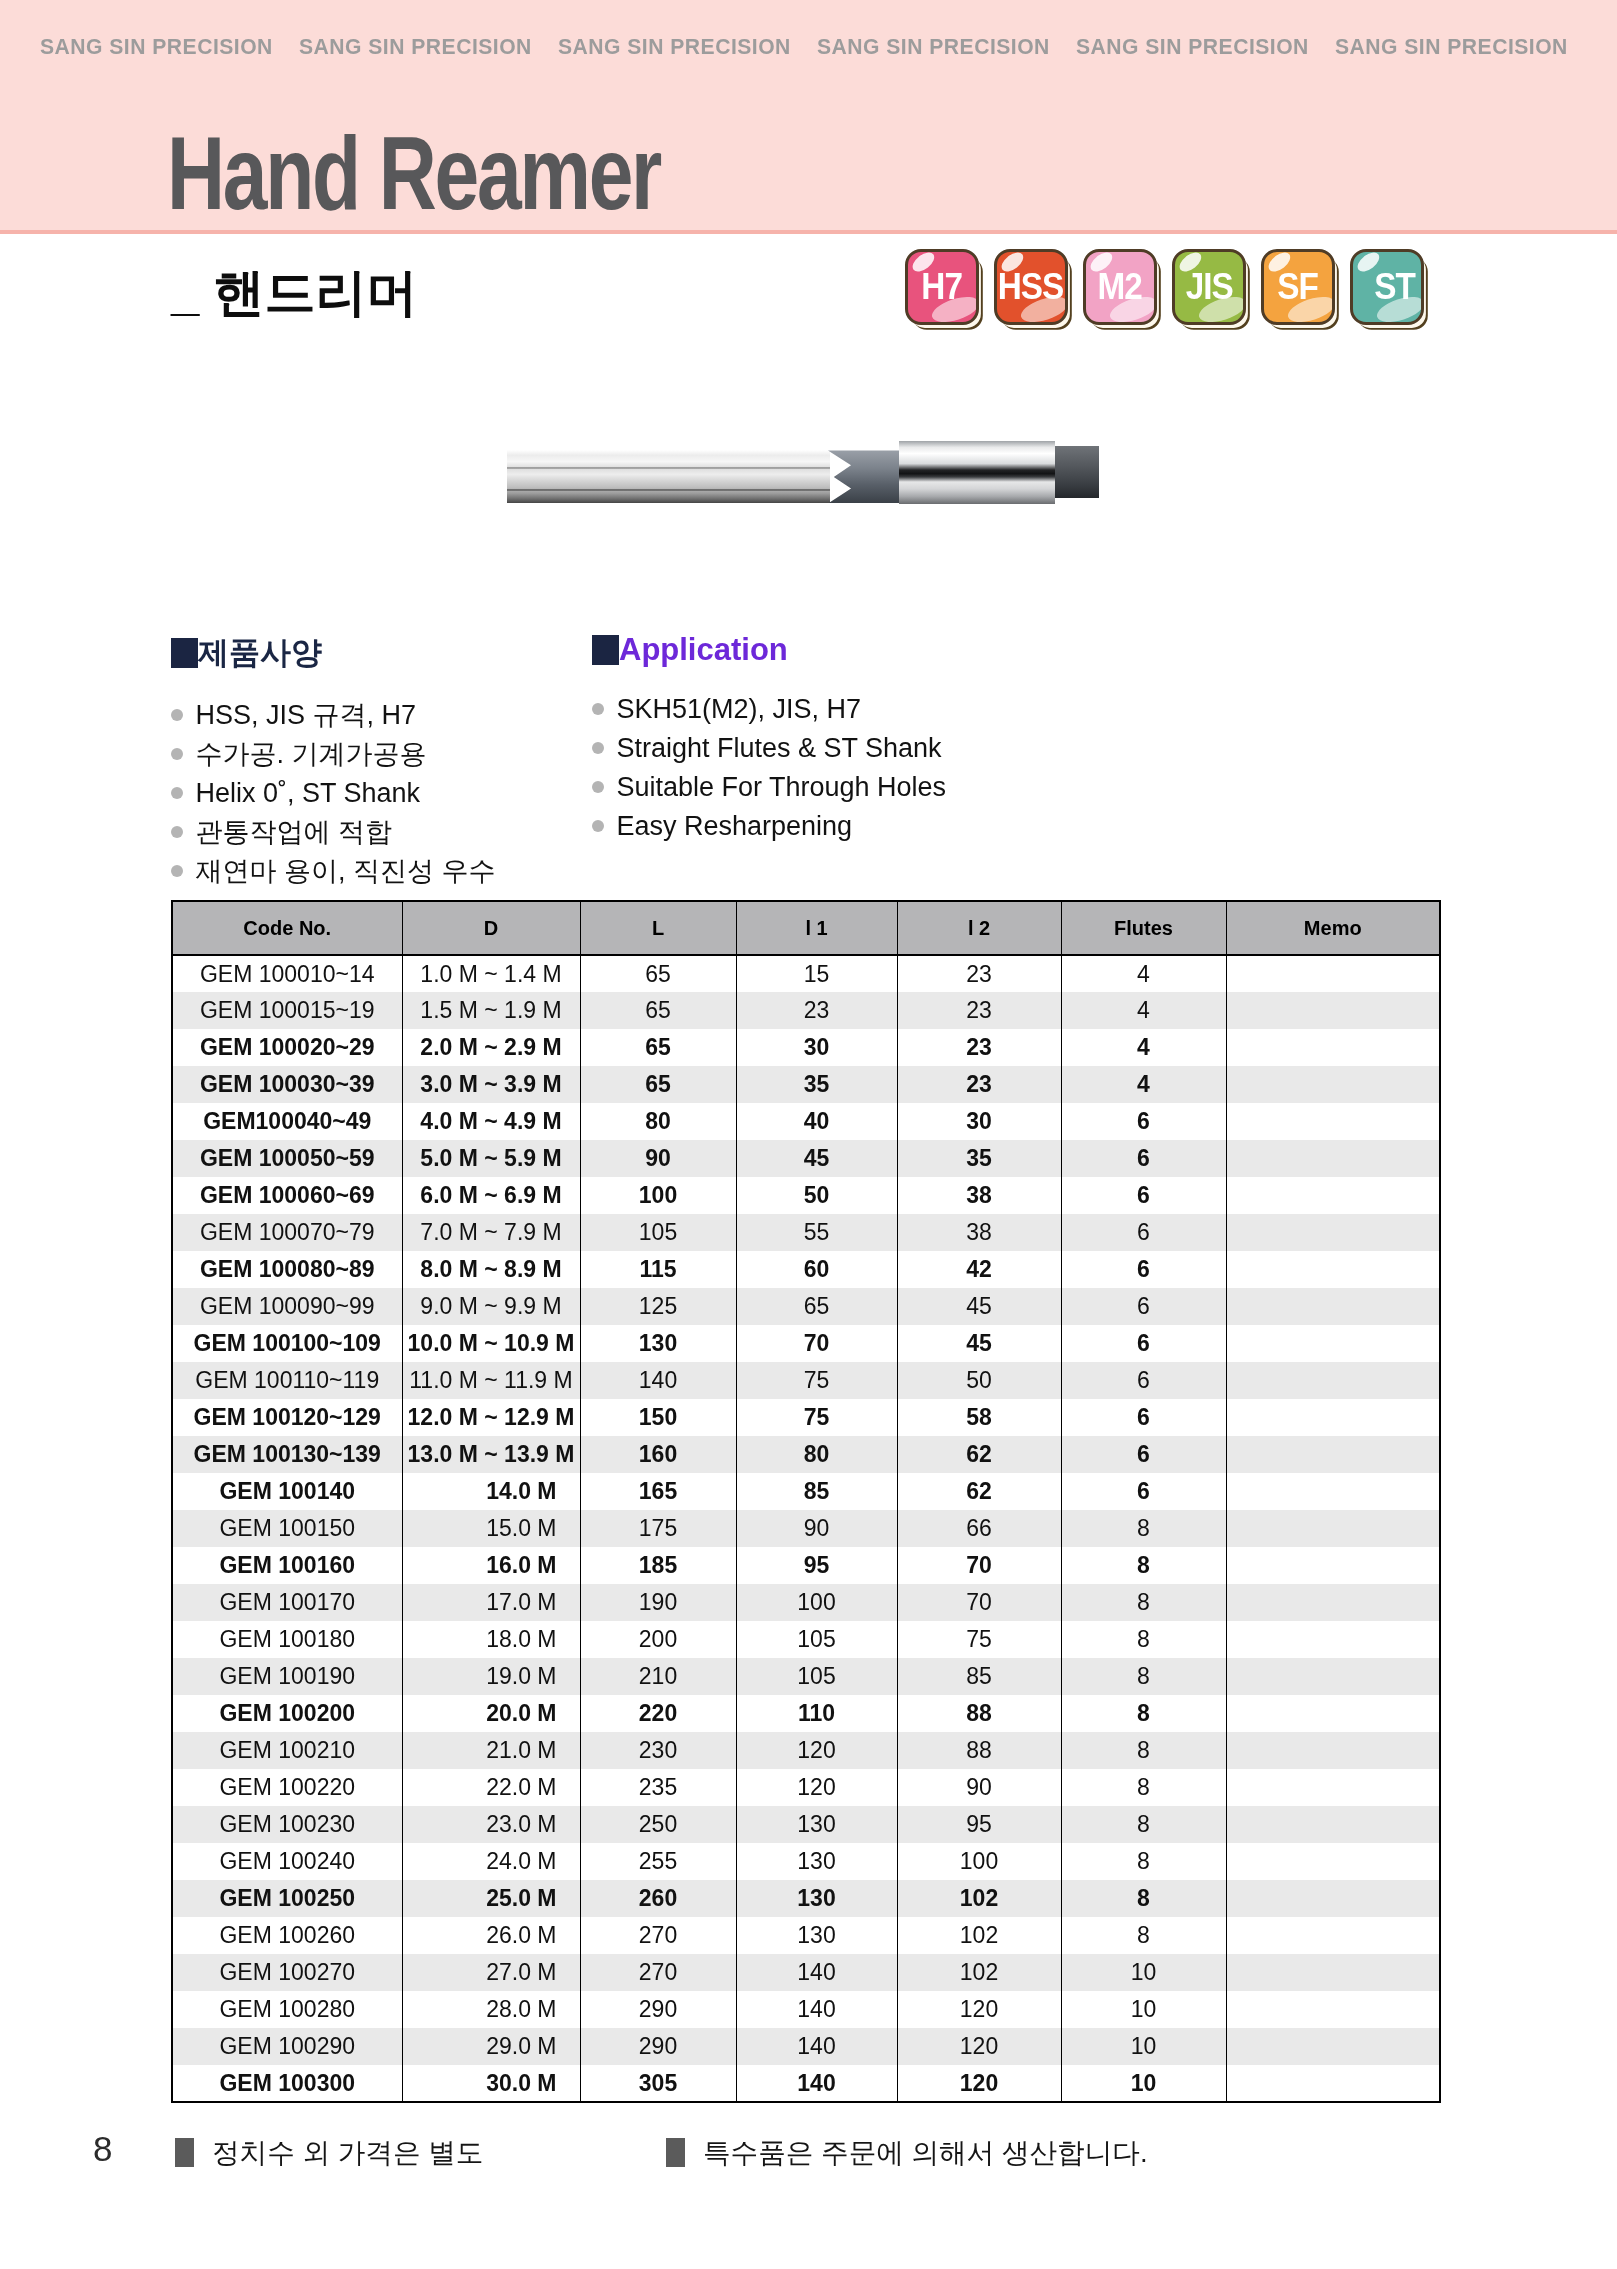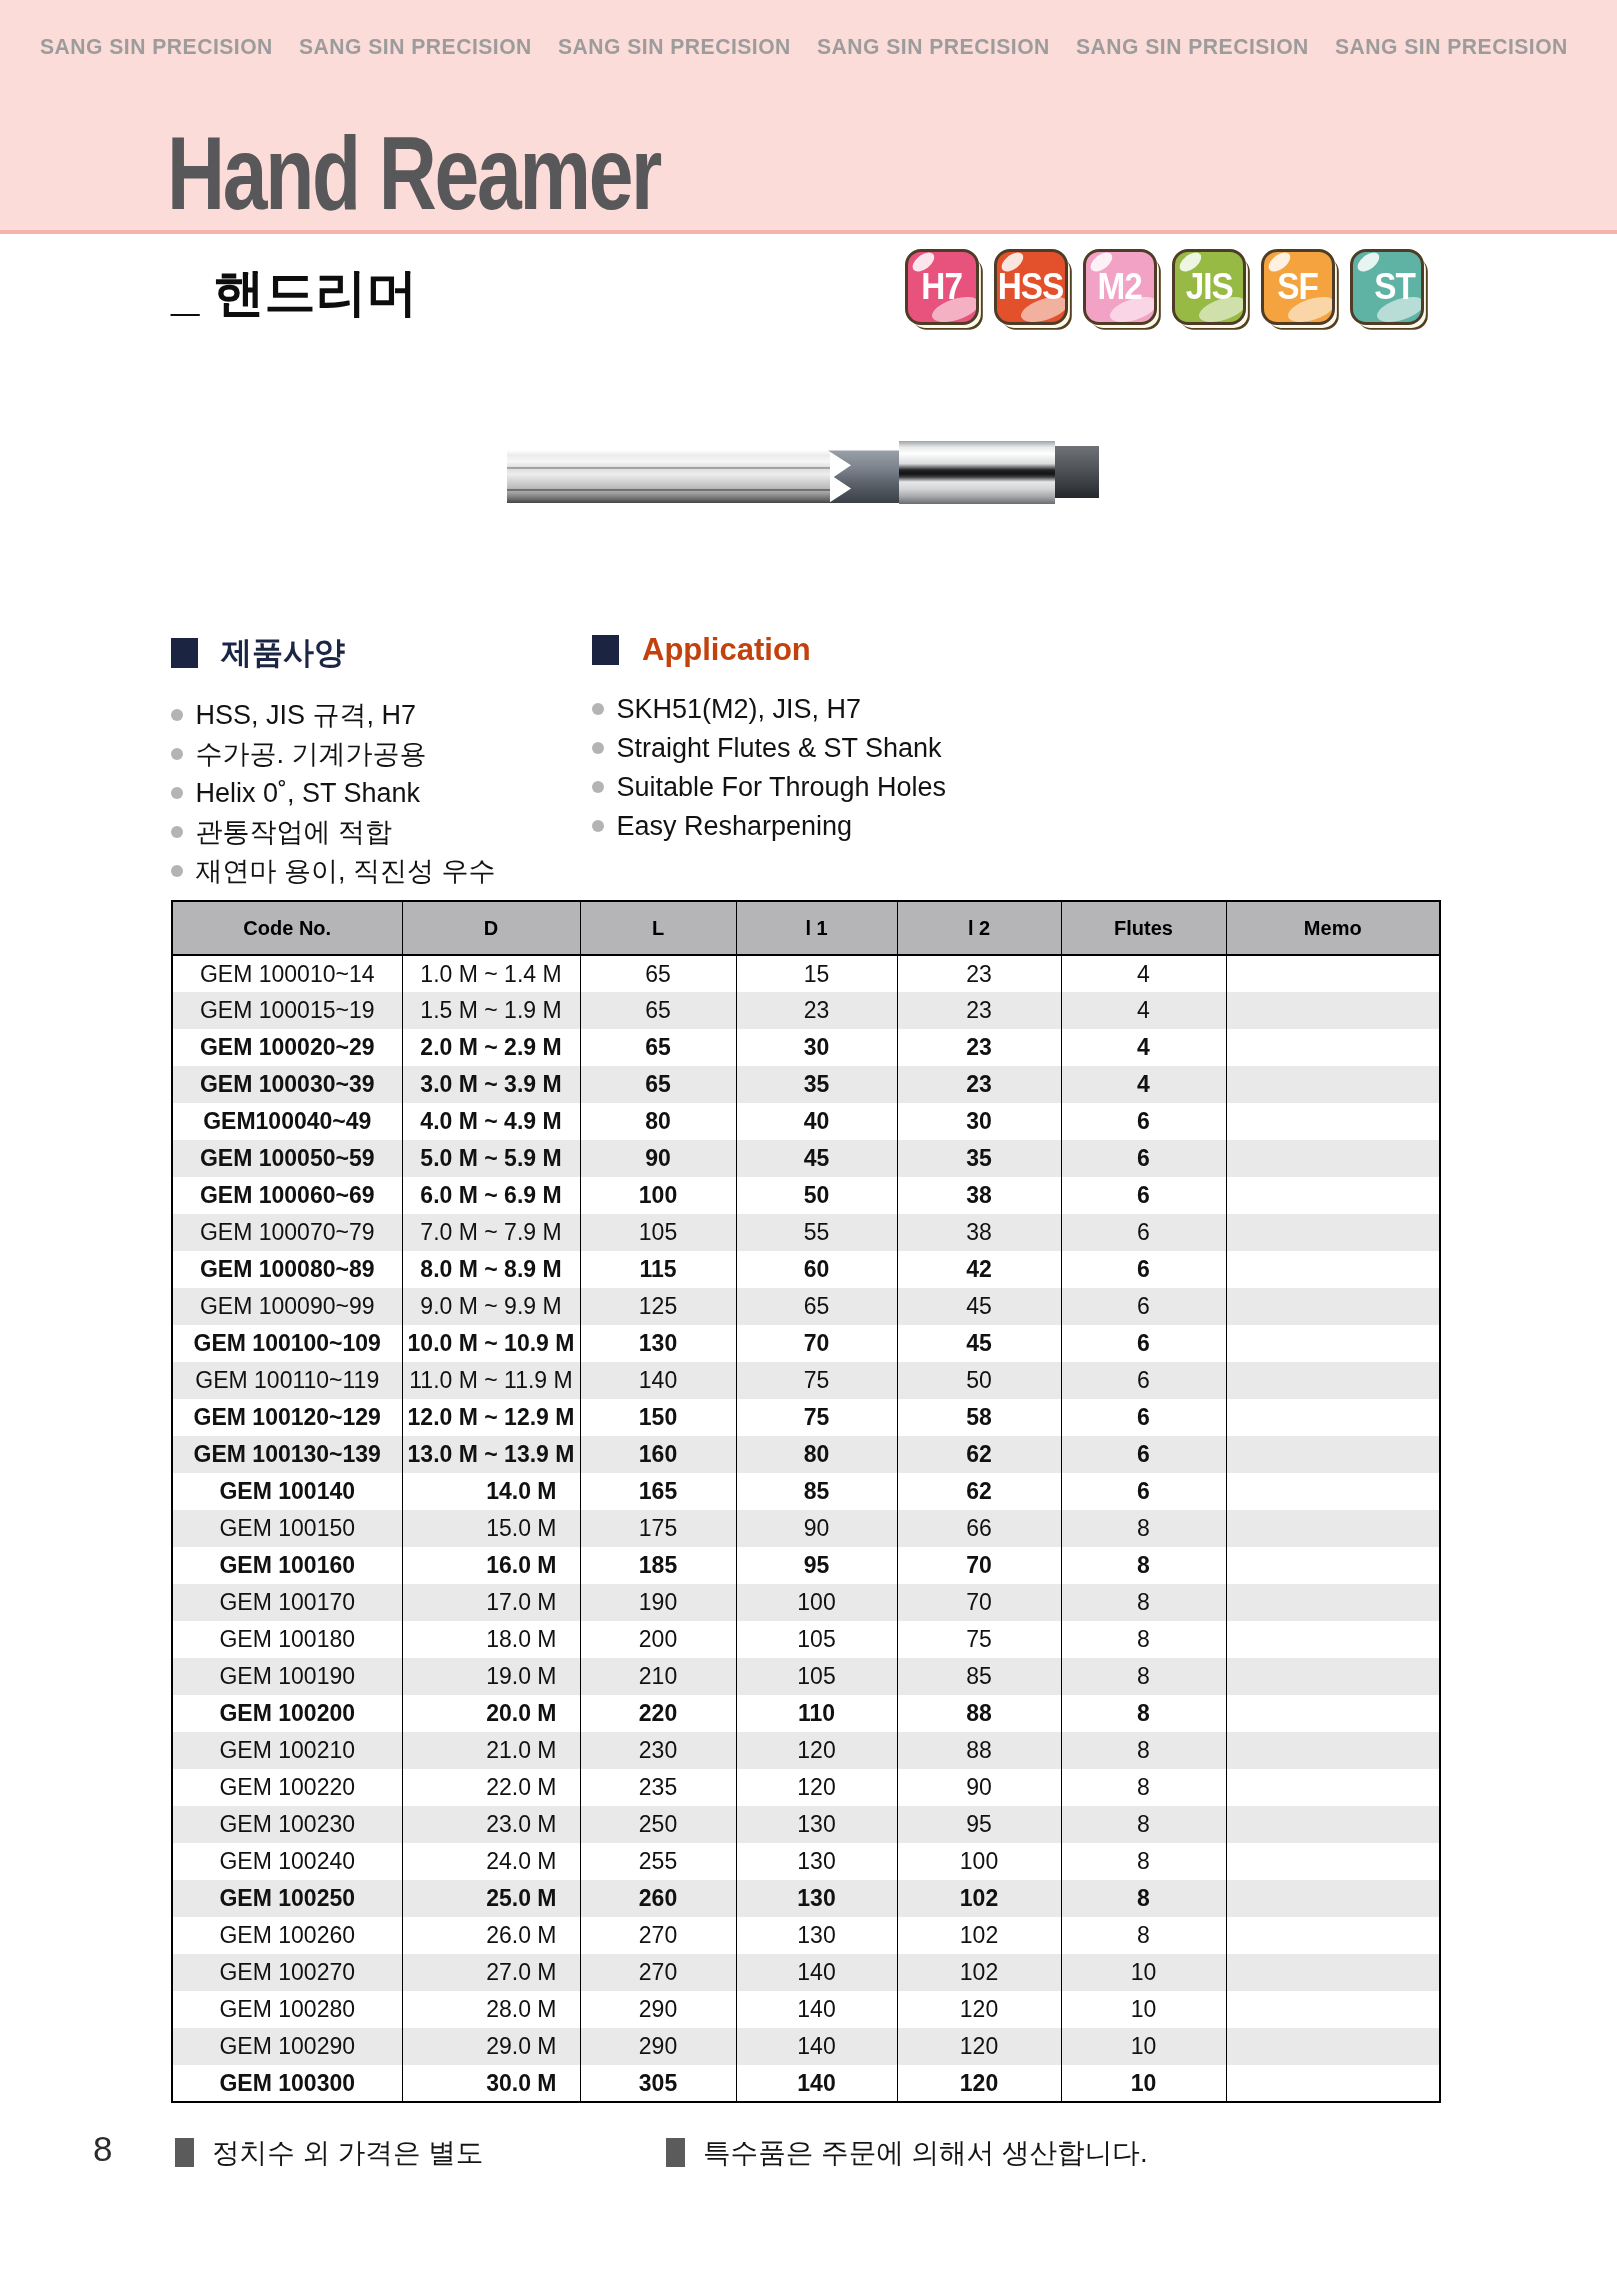--- a/index.html
+++ b/index.html
@@ -79,24 +79,24 @@
   }
   .r-tang {
     left:548px; top:6.7px; width:44px; height:52px;
     background:linear-gradient(180deg,#6f7378 0%,#53575c 40%,#393d42 75%,#24272b 100%);
   }
 
   
   .spec { position:absolute; top:632px; }
   .spec-left  { left:171px; width:409px; }
   .spec-right { left:592px; width:447px; }
-  .spec-head { display:flex; align-items:center; gap:23px; }
+  .spec-head { display:flex; align-items:center; }
   .spec-head .sq { width:27px; height:29.5px; background:#1b2542; flex:0 0 auto; }
   .spec-head .spec-title { font-size:31px; font-weight:bold; color:#1a2644; white-space:nowrap; }
-  .spec-right .spec-head .spec-title { color:#c2410c; }
+  .spec-right .spec-head .spec-title { color:#6d28d9; }
   ul.spec-list { list-style:none; margin-top:25px; }
   ul.spec-list li { display:flex; gap:12px; height:39px; align-items:flex-start; }
   ul.spec-list .dot {
     width:12.4px; height:12.4px; border-radius:50%; background:#b4b4b4; flex:0 0 auto; margin-top:9.5px;
   }
   ul.spec-list .li-text { font-size:27px; color:#121212; line-height:32px; white-space:nowrap; }
 
   
   table.spec-table {
     position:absolute; left:171px; top:900px; width:1267px;

